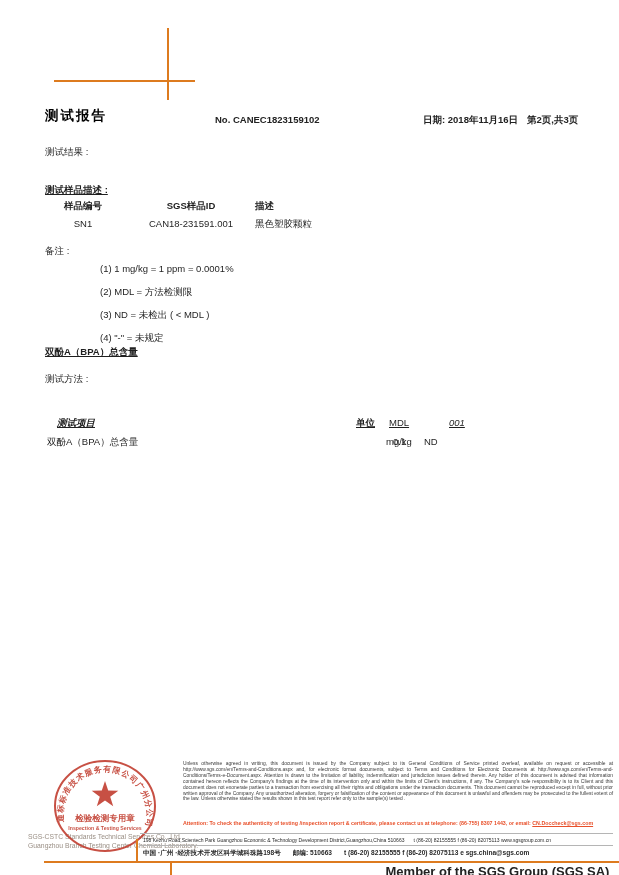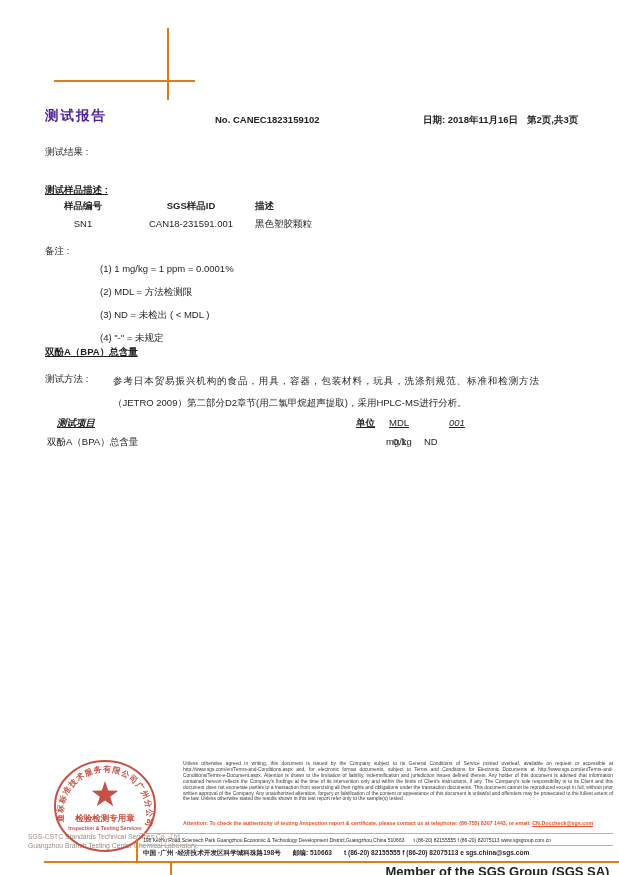--- a/index.html
+++ b/index.html
@@ -9,21 +9,21 @@
     font-family:"Liberation Sans","DejaVu Sans",sans-serif;
     color:#1f1f1f; overflow:hidden;
   }
   .abs { position:absolute; }
 
   
   .sgs-logo { left:50px; top:28px; font-size:56px; font-weight:800; color:#8e8e8e;
               letter-spacing:-3px; line-height:54px; font-family:"Liberation Sans",sans-serif; }
   .logo-hline { left:54px; top:80px; width:141px; height:2px; background:#dd7b1f; }
   .logo-vline { left:167px; top:28px; width:2px; height:72px; background:#dd7b1f; }
-  .doc-title { left:45px; top:107px; font-size:13.5px; font-weight:bold; letter-spacing:2px; color:#4c1d95;text-align:center; }
+  .doc-title { left:45px; top:107px; font-size:13.5px; font-weight:bold; letter-spacing:2px; color:#000000;text-align:center; }
   .hdr-txt { font-size:9.5px; color:#222; }
   .report-no { left:215px; top:114px; font-weight:600; }
   .hdr-date { left:423px; top:114px; font-weight:600; }
   .hdr-page { left:527px; top:114px; font-weight:600; }
 
   
   .t { font-size:9.5px; color:#1f1f1f; line-height:12px; }
   .bold { font-weight:bold; }
   .und { text-decoration:underline; }
   .ital { font-style:italic;margin-left:28px; }
@@ -104,21 +104,20 @@
   <div class="abs t s-col3 s-row">黑色塑胶颗粒</div>
 
   <div class="abs t notes-label">备注 :</div>
   <div class="abs t note-0">(1) 1 mg/kg = 1 ppm = 0.0001%</div>
   <div class="abs t note-1">(2) MDL = 方法检测限</div>
   <div class="abs t note-2">(3) ND = 未检出 ( &lt; MDL )</div>
   <div class="abs t note-3">(4) "-" = 未规定</div>
 
   <div class="abs t bold und bpa-heading">双酚A（BPA）总含量</div>
   <div class="abs t method-label">测试方法 :</div>
-  <div class="abs t method-text">参考日本贸易振兴机构的食品，用具，容器，包装材料，玩具，洗涤剂规范、标准和检测方法（JETRO 2009）第二部分D2章节(用二氯甲烷超声提取)，采用HPLC-MS进行分析。</div>
 
   <div class="abs t bold und rt-item rt-head">测试项目</div>
   <div class="abs t bold und rt-unit rt-head">单位</div>
   <div class="abs t und rt-mdl rt-head">MDL</div>
   <div class="abs t ital und rt-sample rt-head">001</div>
   <div class="abs t rt-item-val rt-row">双酚A（BPA）总含量</div>
   <div class="abs t rt-unit-val rt-row">mg/kg</div>
   <div class="abs t rt-mdl-val rt-row">0.1</div>
   <div class="abs t rt-sample-val rt-row">ND</div>
 

